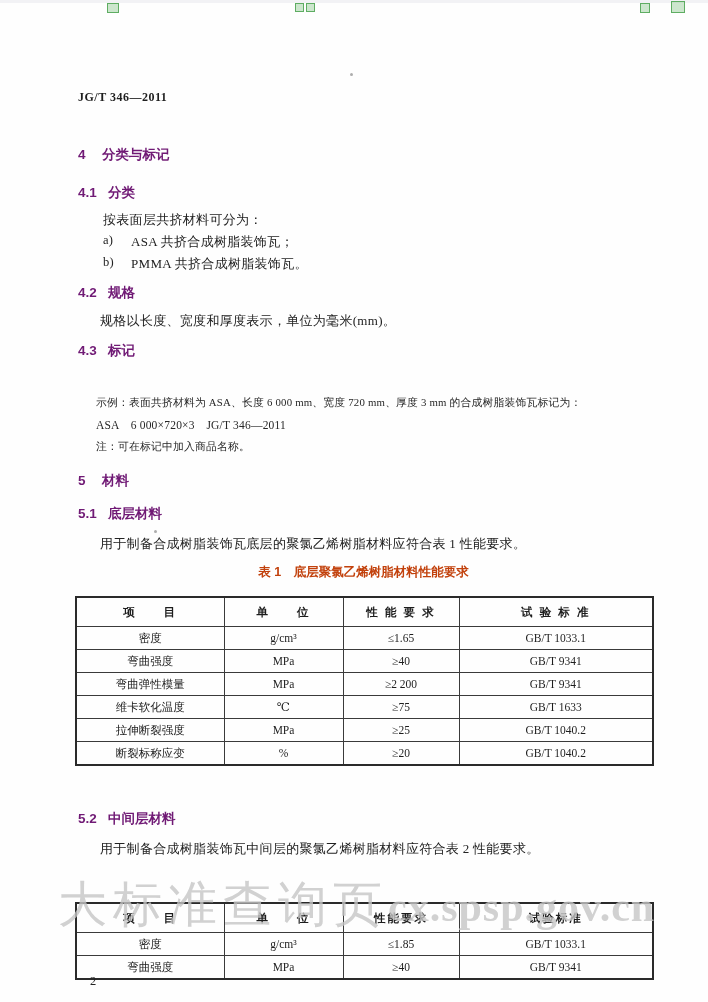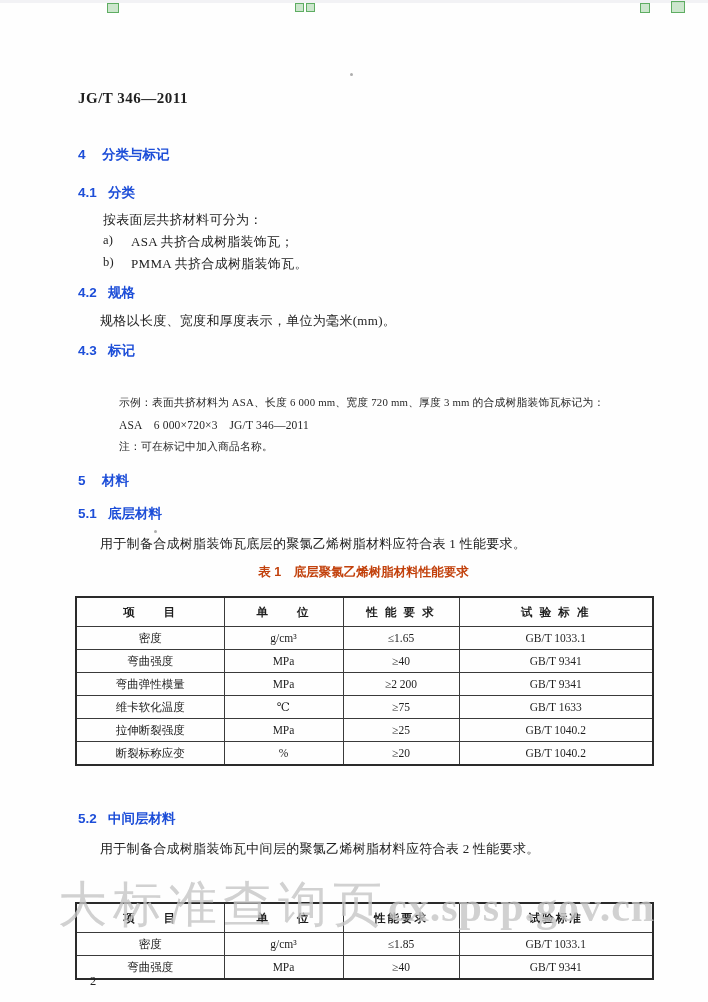--- a/index.html
+++ b/index.html
@@ -10,34 +10,34 @@
     color:#1f1f1f;
     overflow:hidden;
     position:relative;
   }
   .page{position:absolute;inset:0;width:708px;height:1002px;background:#fefefe;}
   .top-edge{position:absolute;left:0;top:0;width:708px;height:3px;background:#f2f2f5;}
   .abs{position:absolute;white-space:nowrap;}
   .doc-header{
     left:78px;top:90px;
     font-family:"Liberation Serif","DejaVu Serif",serif;
-    font-weight:bold;font-size:15px;letter-spacing:.5px;
+    font-weight:bold;font-size:12px;letter-spacing:.5px;
   }
   .sec-h{
     left:78px;
     font-family:"Liberation Sans","DejaVu Sans",sans-serif;
-    font-weight:bold;font-size:13.5px;color:#1d4ed8;
+    font-weight:bold;font-size:13.5px;color:#701a75;
   }
   .sec-h .num{display:inline-block;min-width:24px;}
   .sec-h.sub .num{min-width:30px;}
   .body-text{
     font-size:13px;color:#222;letter-spacing:.3px;
   }
   .small-text{
-    font-size:10.8px;color:#262626;letter-spacing:.2px;margin-left:23px;
+    font-size:10.8px;color:#262626;letter-spacing:.2px;
   }
   .list-item{display:flex;}
   .list-item .lbl{width:28px;font-size:12.5px;}
   .tbl-caption{
     left:75px;width:577px;text-align:center;
     font-family:"Liberation Sans","DejaVu Sans",sans-serif;
     font-weight:bold;font-size:12.5px;color:#c2410c;
   }
   table.spec{
     position:absolute;left:75px;width:577px;

